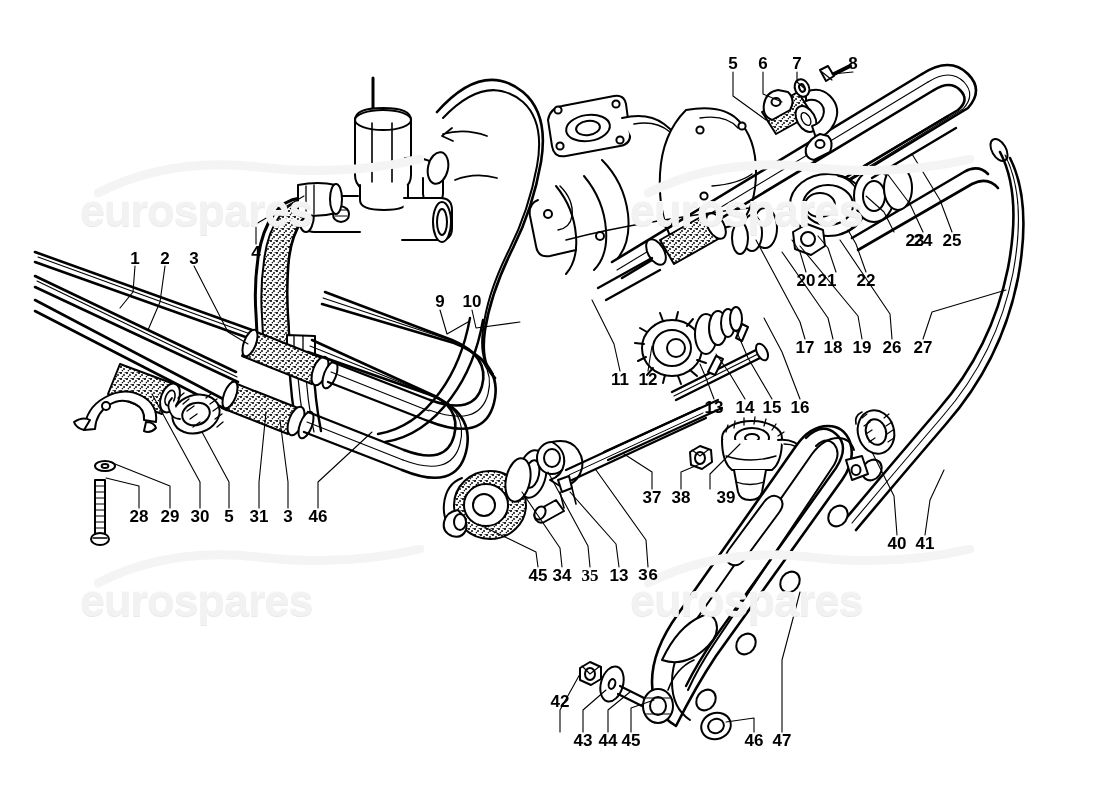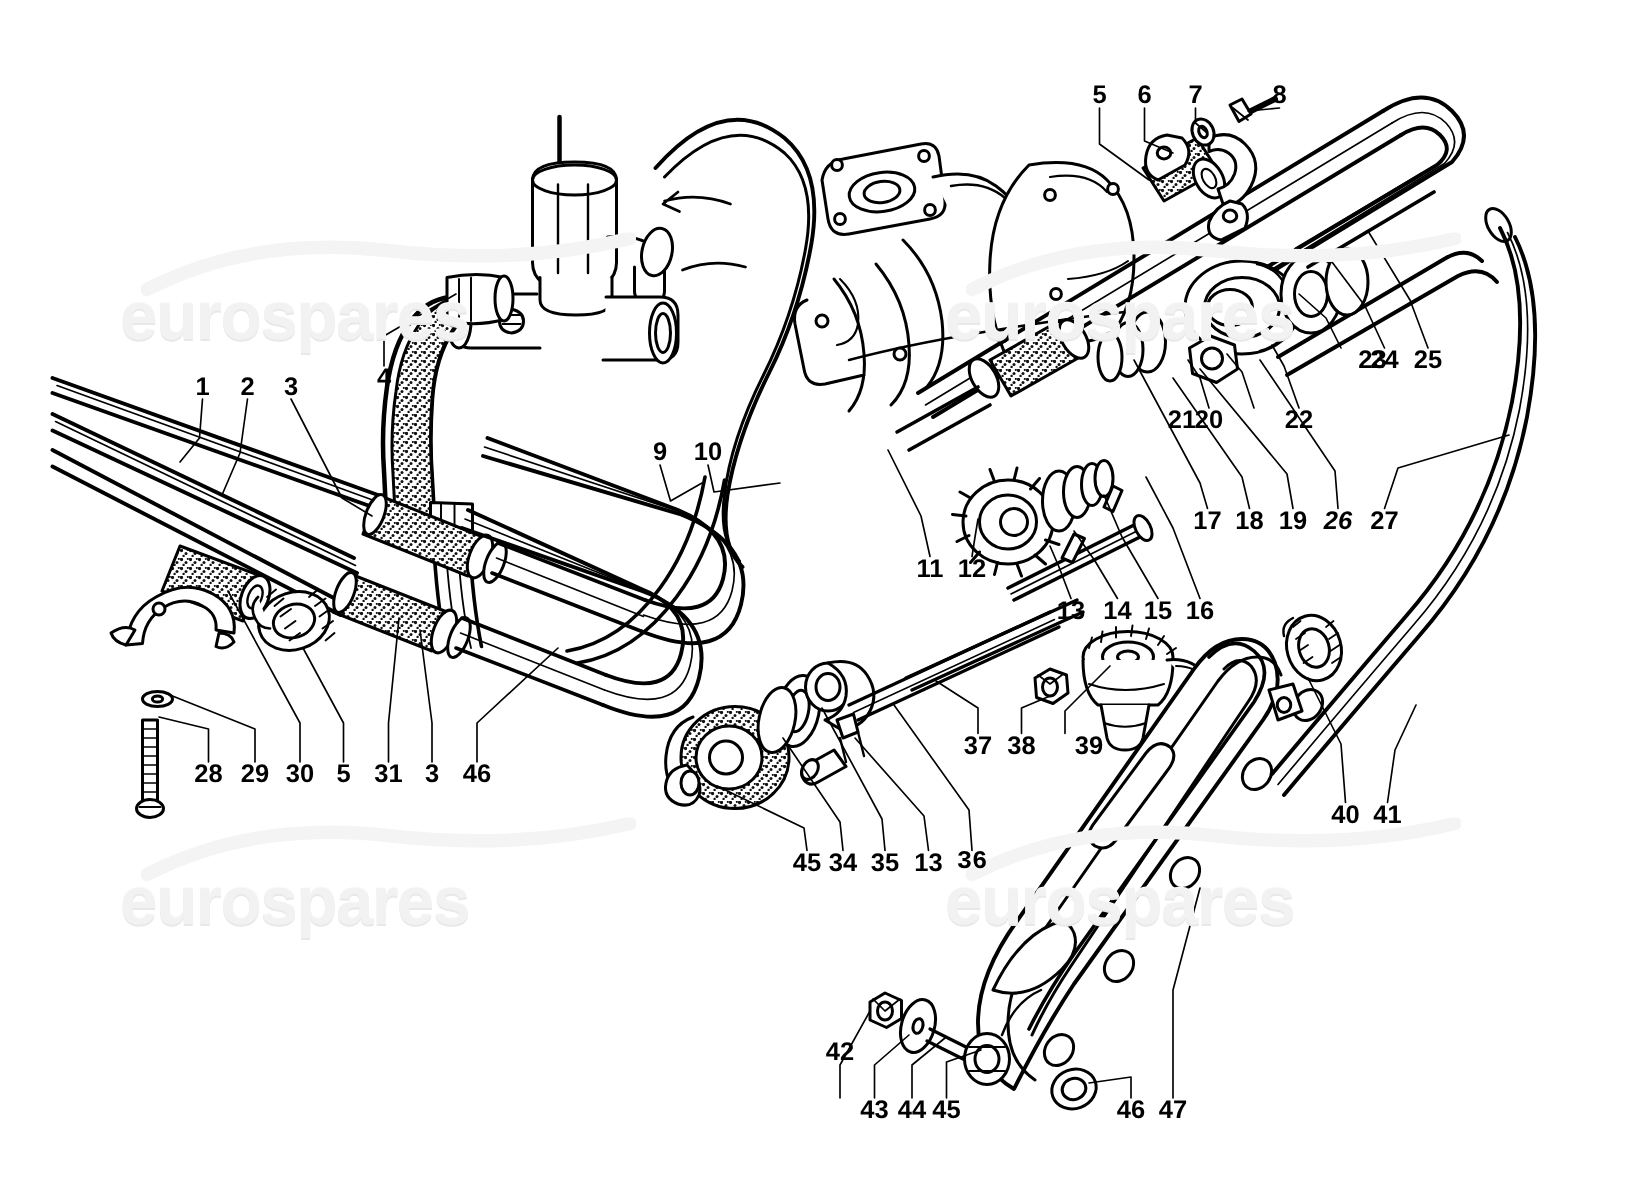--- a/index.html
+++ b/index.html
@@ -486,37 +486,37 @@
       <div class="lbl" style="left: 620px; top: 379px;">11</div>
       <div class="lbl" style="left: 648px; top: 379px;">12</div>
       <div class="lbl" style="left: 714px; top: 407px;">13</div>
       <div class="lbl" style="left: 745px; top: 407px;">14</div>
       <div class="lbl" style="left: 772px; top: 407px;">15</div>
       <div class="lbl" style="left: 800px; top: 407px;">16</div>
       <div class="lbl" style="left: 805px; top: 347px; text-align: right;">17</div>
       <div class="lbl" style="left: 833px; top: 347px;">18</div>
       <div class="lbl" style="left: 862px; top: 347px;">19</div>
       <div class="lbl" style="left: 806px; top: 280px;">20</div>
-      <div class="lbl" style="left: 788px; top: 280px;">21</div>
+      <div class="lbl" style="left: 827px; top: 280px;">21</div>
       <div class="lbl" style="left: 866px; top: 280px;">22</div>
       <div class="lbl" style="left: 894px; top: 240px; margin-left: 21px;">23</div>
       <div class="lbl" style="left: 923px; top: 240px;">24</div>
       <div class="lbl" style="left: 952px; top: 240px;">25</div>
-      <div class="lbl" style="left: 892px; top: 347px; font-style: italic;">26</div>
+      <div class="lbl" style="left: 892px; top: 347px;">26</div>
       <div class="lbl" style="left: 923px; top: 347px;">27</div>
       <div class="lbl" style="left: 139px; top: 516px;">28</div>
       <div class="lbl" style="left: 170px; top: 516px;">29</div>
       <div class="lbl" style="left: 200px; top: 516px;">30</div>
       <div class="lbl" style="left: 229px; top: 516px;">5</div>
       <div class="lbl" style="left: 259px; top: 516px;">31</div>
       <div class="lbl" style="left: 288px; top: 516px;">3</div>
       <div class="lbl" style="left: 318px; top: 516px;">46</div>
       <div class="lbl" style="left: 538px; top: 575px;">45</div>
       <div class="lbl" style="left: 562px; top: 575px;">34</div>
-      <div class="lbl" style="left: 590px; top: 575px;">35</div>
+      <div class="lbl" style="left: 590px; top: 575px; font-family: Liberation Serif, serif;">35</div>
       <div class="lbl" style="left: 619px; top: 575px;">13</div>
       <div class="lbl" style="left: 648px; top: 575px; font-family: Liberation Mono, monospace;">36</div>
       <div class="lbl" style="left: 652px; top: 497px;">37</div>
       <div class="lbl" style="left: 681px; top: 497px;">38</div>
       <div class="lbl" style="left: 726px; top: 497px;">39</div>
       <div class="lbl" style="left: 897px; top: 543px;">40</div>
       <div class="lbl" style="left: 925px; top: 543px;">41</div>
       <div class="lbl" style="left: 560px; top: 701px;">42</div>
       <div class="lbl" style="left: 583px; top: 740px;">43</div>
       <div class="lbl" style="left: 608px; top: 740px;">44</div>

